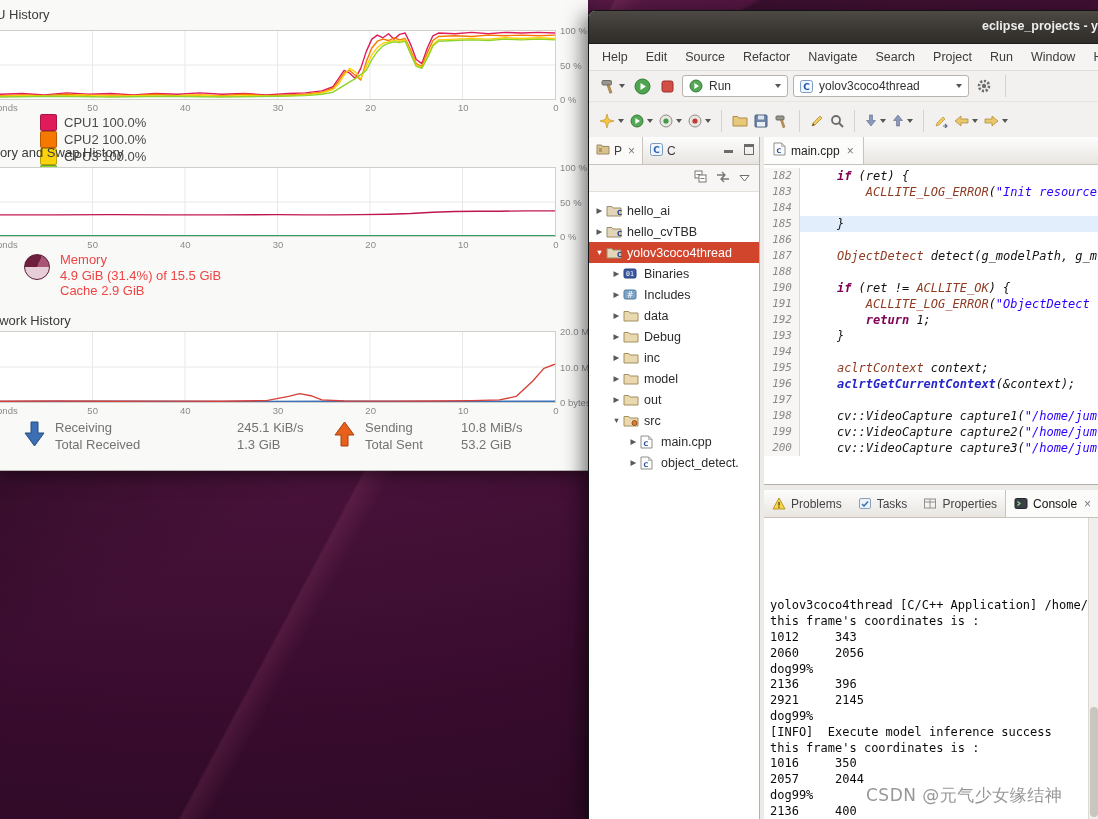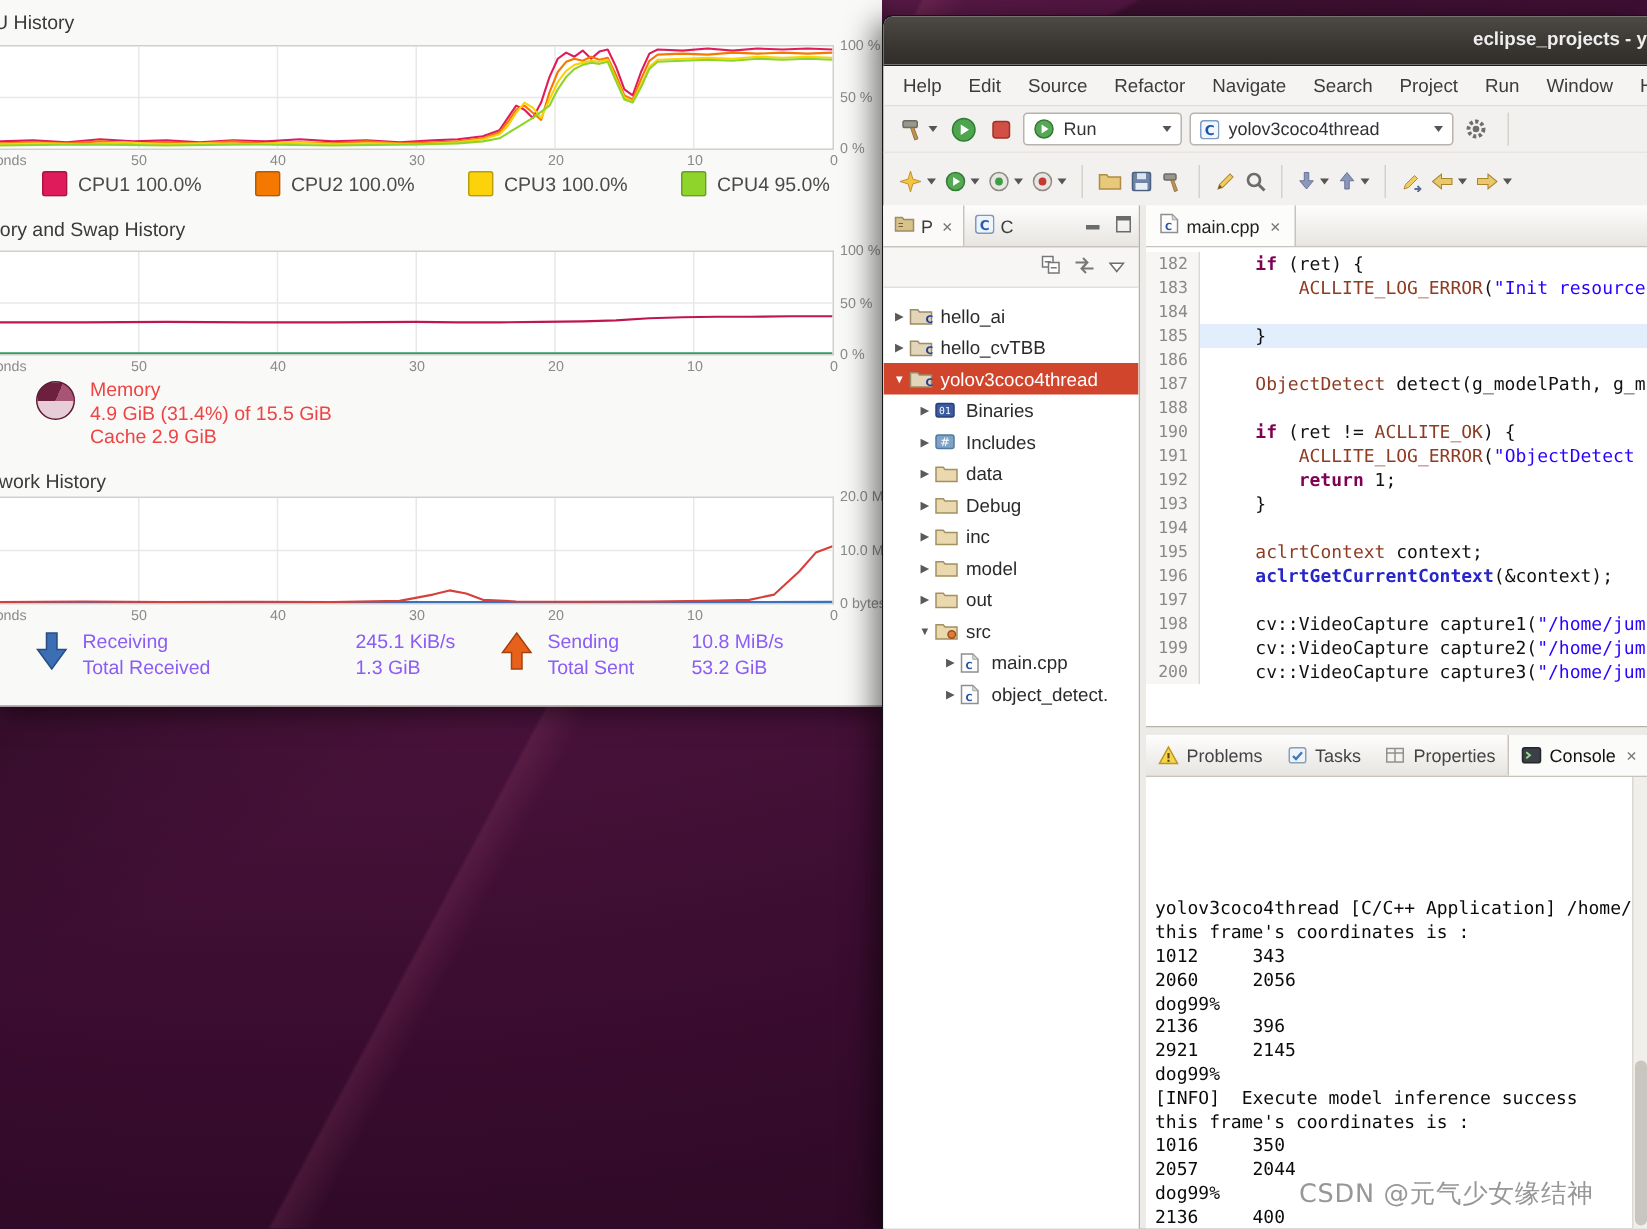--- a/index.html
+++ b/index.html
@@ -32,32 +32,32 @@
   .ylabs{position:absolute;left:560px;width:60px;display:flex;flex-direction:column;
     justify-content:space-between;font-size:9.5px;color:#8a8a8a;white-space:nowrap;}
   #ylabs-cpu{top:25px;height:80px}
   #ylabs-mem{top:162px;height:80px}
   #ylabs-net{top:326px;height:82px}
   .xrow{position:absolute;left:0;width:556px;height:12px;font-size:9.5px;color:#8a8a8a;}
   .xrow .xt{position:absolute;transform:translateX(-50%);white-space:nowrap;}
   #xrow-cpu{top:102px}
   #xrow-mem{top:239px}
   #xrow-net{top:405px}
-  .legend{position:absolute;top:114px;left:28px;display:flex;}
+  .legend{position:absolute;top:114px;left:40px;display:flex;flex-direction:column;}
   .leg-item{width:142px;display:flex;align-items:center;gap:7px;font-size:13px;color:#4a4a4a;}
   .leg-swatch{width:15px;height:15px;border-radius:2px;border:1px solid rgba(0,0,0,.25);flex:none;}
   .meminfo{position:absolute;top:252px;left:24px;display:flex;width:560px;}
   .netinfo{position:absolute;top:420px;left:24px;display:flex;width:560px;}
   .info-block{display:flex;gap:10px;}
   .mem-col1{width:300px}
   .info-lines{font-size:13px;color:#ef4444;line-height:15.5px;}
   .pie{width:24px;height:24px;border-radius:50%;flex:none;margin-top:2px;}
   .pie.mem{background:conic-gradient(from -90deg,#6d1f3e 0 113deg,#a85575 113deg 181deg,#e7cdd8 181deg 360deg);border:1px solid #5c1a34;}
   .pie.swap{background:radial-gradient(circle at 50% 50%, #ffffff 0 28%, #dff0e2 30% 100%);border:3px solid #3a9e63;width:19px;height:19px;}
-  .net-grid{display:grid;grid-template-columns:182px auto;row-gap:2px;font-size:13px;color:#8b5cf6;}
+  .net-grid{display:grid;grid-template-columns:182px auto;row-gap:2px;font-size:13px;color:#737373;}
   .net-grid.snd{grid-template-columns:96px auto;}
   .net-arrow{flex:none;margin-top:1px;}
   .netinfo .col2{margin-left:10px}
   .meminfo .col2{margin-left:0}
 
   
   .eclipse{position:absolute;left:588px;top:10px;width:510px;height:809px;background:#f3f1ef;
     border-left:1px solid #141414;border-top:1px solid #141414;border-radius:7px 0 0 0;
     box-shadow:-5px 5px 20px rgba(0,0,0,.55);font-size:12.5px;color:#333;}
   .titlebar{height:32px;background:linear-gradient(#4d4a45,#3a3733 60%,#2f2c29);
@@ -99,21 +99,21 @@
   .tree-row.sel .tw-arrow{color:#fff;}
   .tw-arrow{width:13px;font-size:7.5px;color:#5a5a5a;text-align:center;flex:none;}
   .ti{width:17px;flex:none;display:flex;align-items:center;margin-right:4px;}
   .editor{height:347px;display:flex;flex-direction:column;background:#fff;
     border-bottom:1px solid #b5b0a8;flex:none;}
   .ed-tabs{height:27px;background:linear-gradient(#fdfdfd,#e8e5e1);border-bottom:1px solid #c8c4bd;
     display:flex;align-items:center;flex:none;}
   .ed-tab{display:flex;align-items:center;gap:5px;padding:0 9px;height:100%;background:#fcfcfb;
     border-right:1px solid #c8c4bd;font-size:12px;color:#222;}
   .code{flex:1;font-family:"DejaVu Sans Mono","Liberation Mono",monospace;font-size:12px;
-    line-height:16px;background:#fff;padding-top:3px;overflow:hidden;}
+    line-height:16px;background:#fff;padding-top:3px;overflow:hidden;font-style:italic;}
   .code-line{display:flex;height:16px;white-space:pre;}
   .ln{width:36px;flex:none;text-align:right;padding-right:7px;color:#8a8a8a;background:#f7f6f4;
     border-right:1px solid #dcd9d4;font-size:11px;box-sizing:border-box;}
   .ct{flex:1;padding-left:8px;min-width:0;overflow:hidden;}
   .code-line.hl .ct{background:#e2eefb;}
   .tp{color:#111}
   .tk{color:var(--c-kw);font-weight:bold}
   .tm{color:var(--c-macro)}
   .ts{color:var(--c-str)}
   .tf{color:var(--c-func);font-weight:bold}

